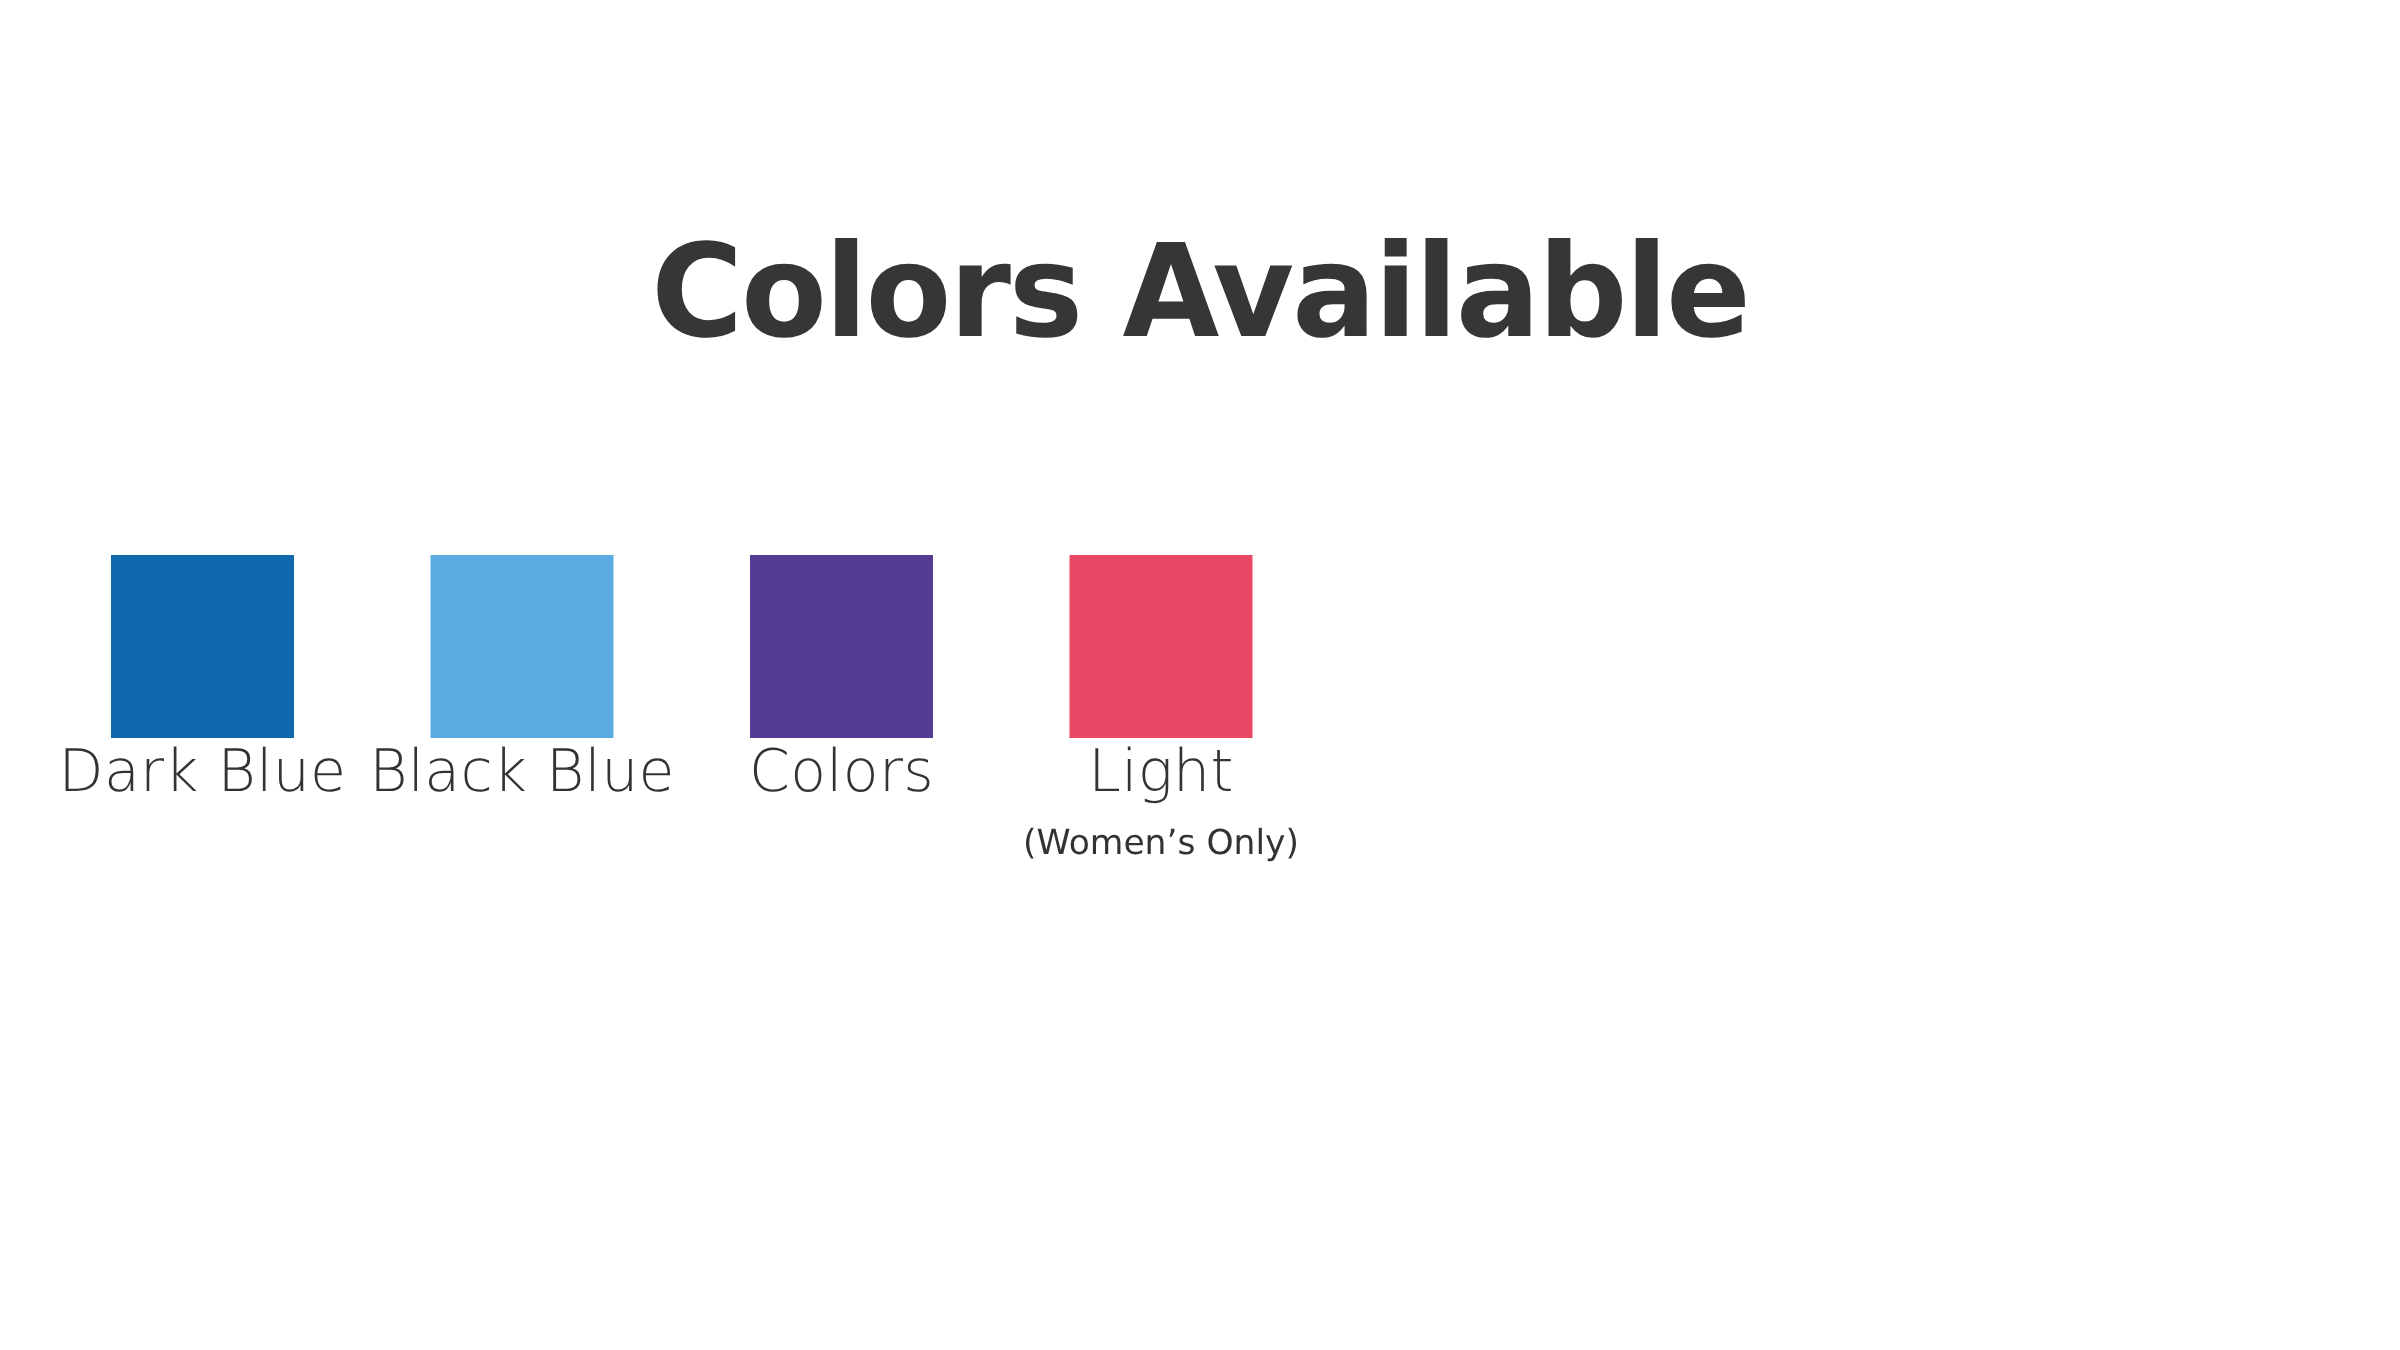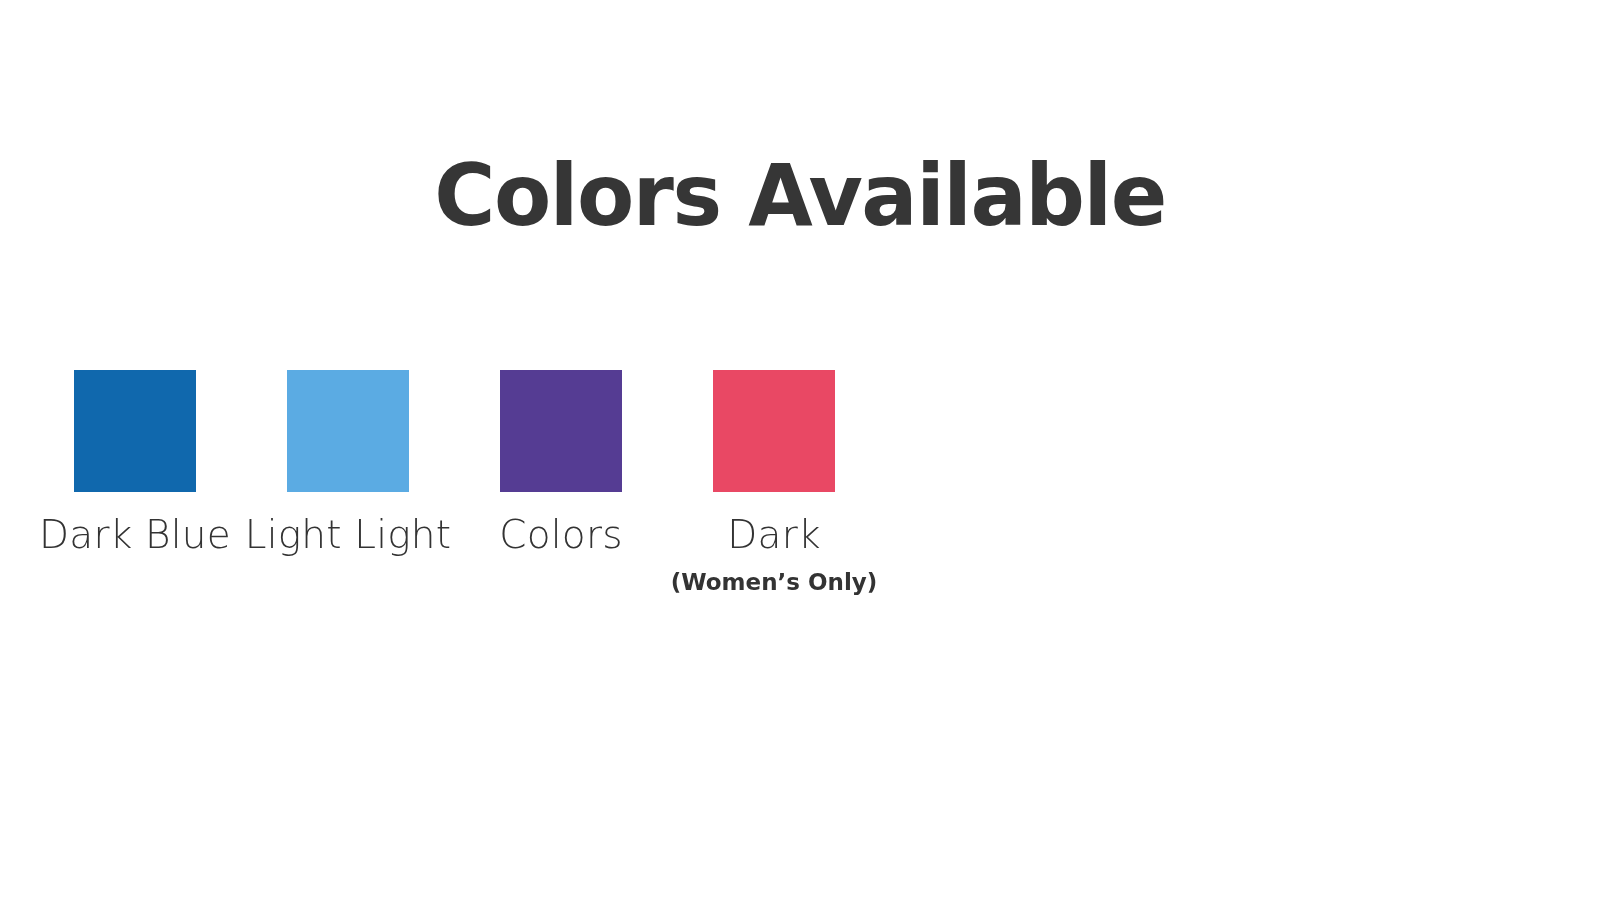--- a/index.html
+++ b/index.html
@@ -62,35 +62,34 @@
     margin-right: 0;
   }
 
   .swatch-chip {
     width: 122px;
     height: 122px;
     flex: 0 0 auto;
   }
 
   .swatch-label {
-    margin-top: 20px;
     font-family: "DejaVu Sans", sans-serif;
     font-weight: 300;
     font-size: 39px;
     line-height: 46px;
     color: #333333;
     white-space: nowrap;
     text-align: center;
     letter-spacing: 0.2px;
   }
 
   .swatch-note {
     margin-top: 11px;
     font-family: "DejaVu Sans", sans-serif;
-    font-weight: 700;
+    font-weight: 400;
     font-size: 23px;
     line-height: 26px;
     color: #333333;
     white-space: nowrap;
     text-align: center;
   }
 </style>
 </head>
 <body style="background: rgb(255, 255, 255);">
 
@@ -98,26 +97,26 @@
 
   <div id="page-title" style="color: rgb(54, 54, 54);">Colors Available</div>
 
   <div id="swatch-row">
       <div class="swatch-column">
         <div class="swatch-chip" style="background-color: rgb(16, 104, 173);"></div>
         <div class="swatch-label">Dark Blue</div>
       </div>
       <div class="swatch-column">
         <div class="swatch-chip" style="background-color: rgb(91, 171, 227);"></div>
-        <div class="swatch-label">Light Light</div>
+        <div class="swatch-label">Black Blue</div>
       </div>
       <div class="swatch-column">
         <div class="swatch-chip" style="background-color: rgb(85, 60, 147);"></div>
         <div class="swatch-label">Colors</div>
       </div>
       <div class="swatch-column">
         <div class="swatch-chip" style="background-color: rgb(233, 72, 100);"></div>
-        <div class="swatch-label">Dark</div>
+        <div class="swatch-label">Light</div>
         <div class="swatch-note">(Women’s Only)</div>
       </div>
     </div>
 
 </div>
 
 </body></html>

